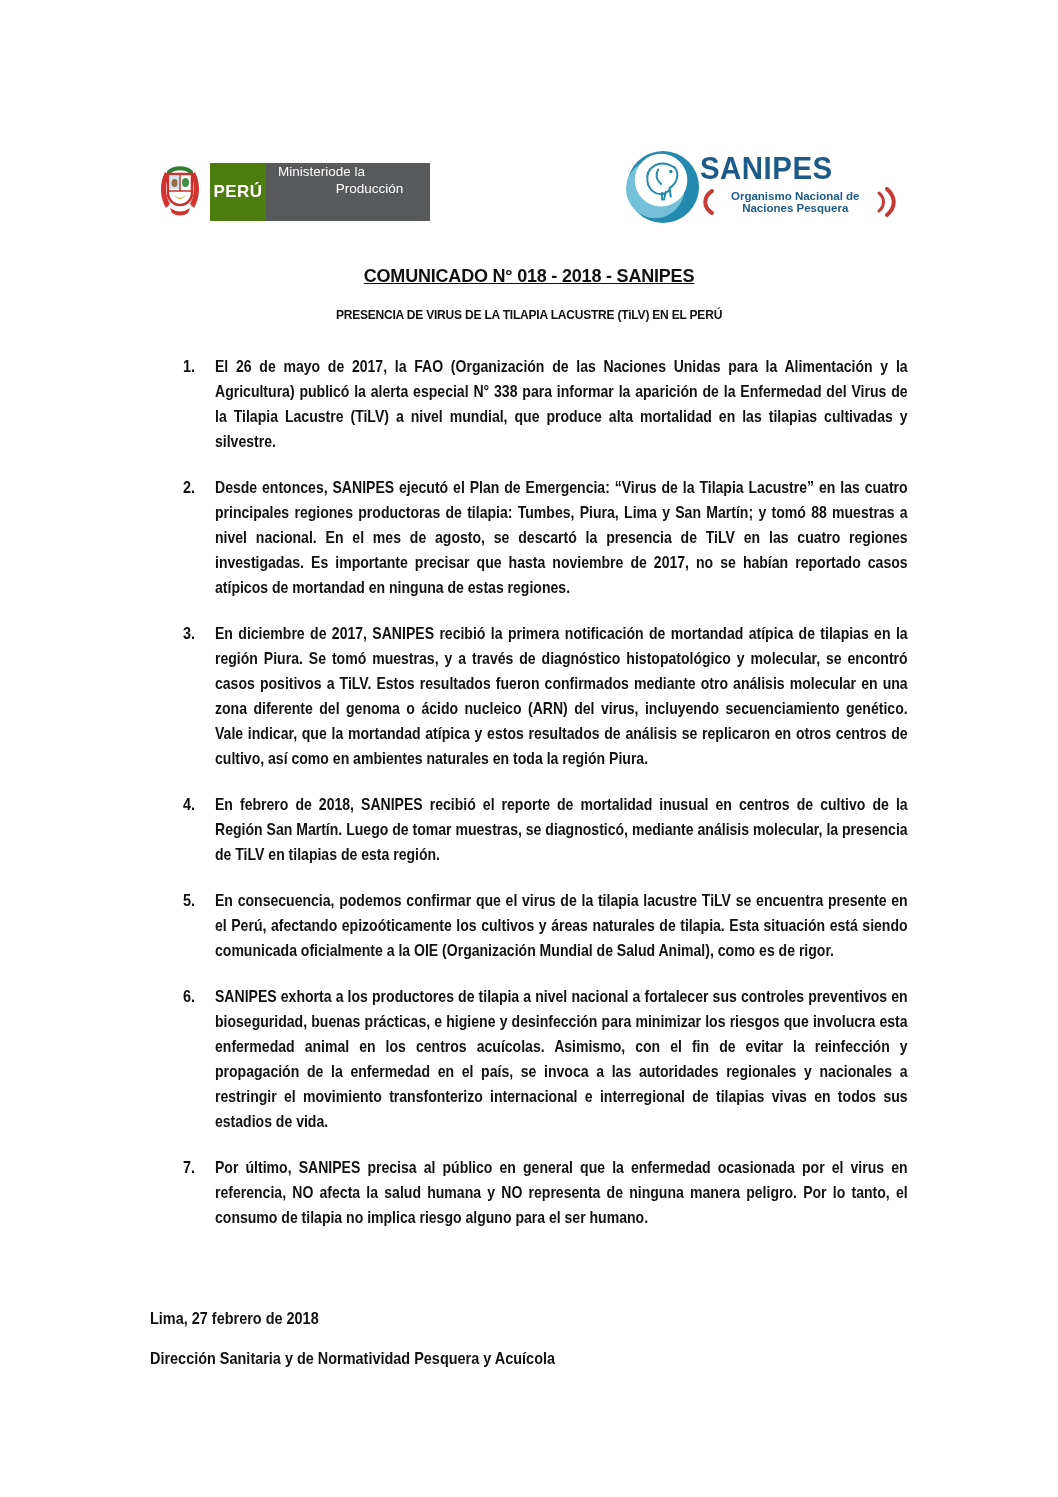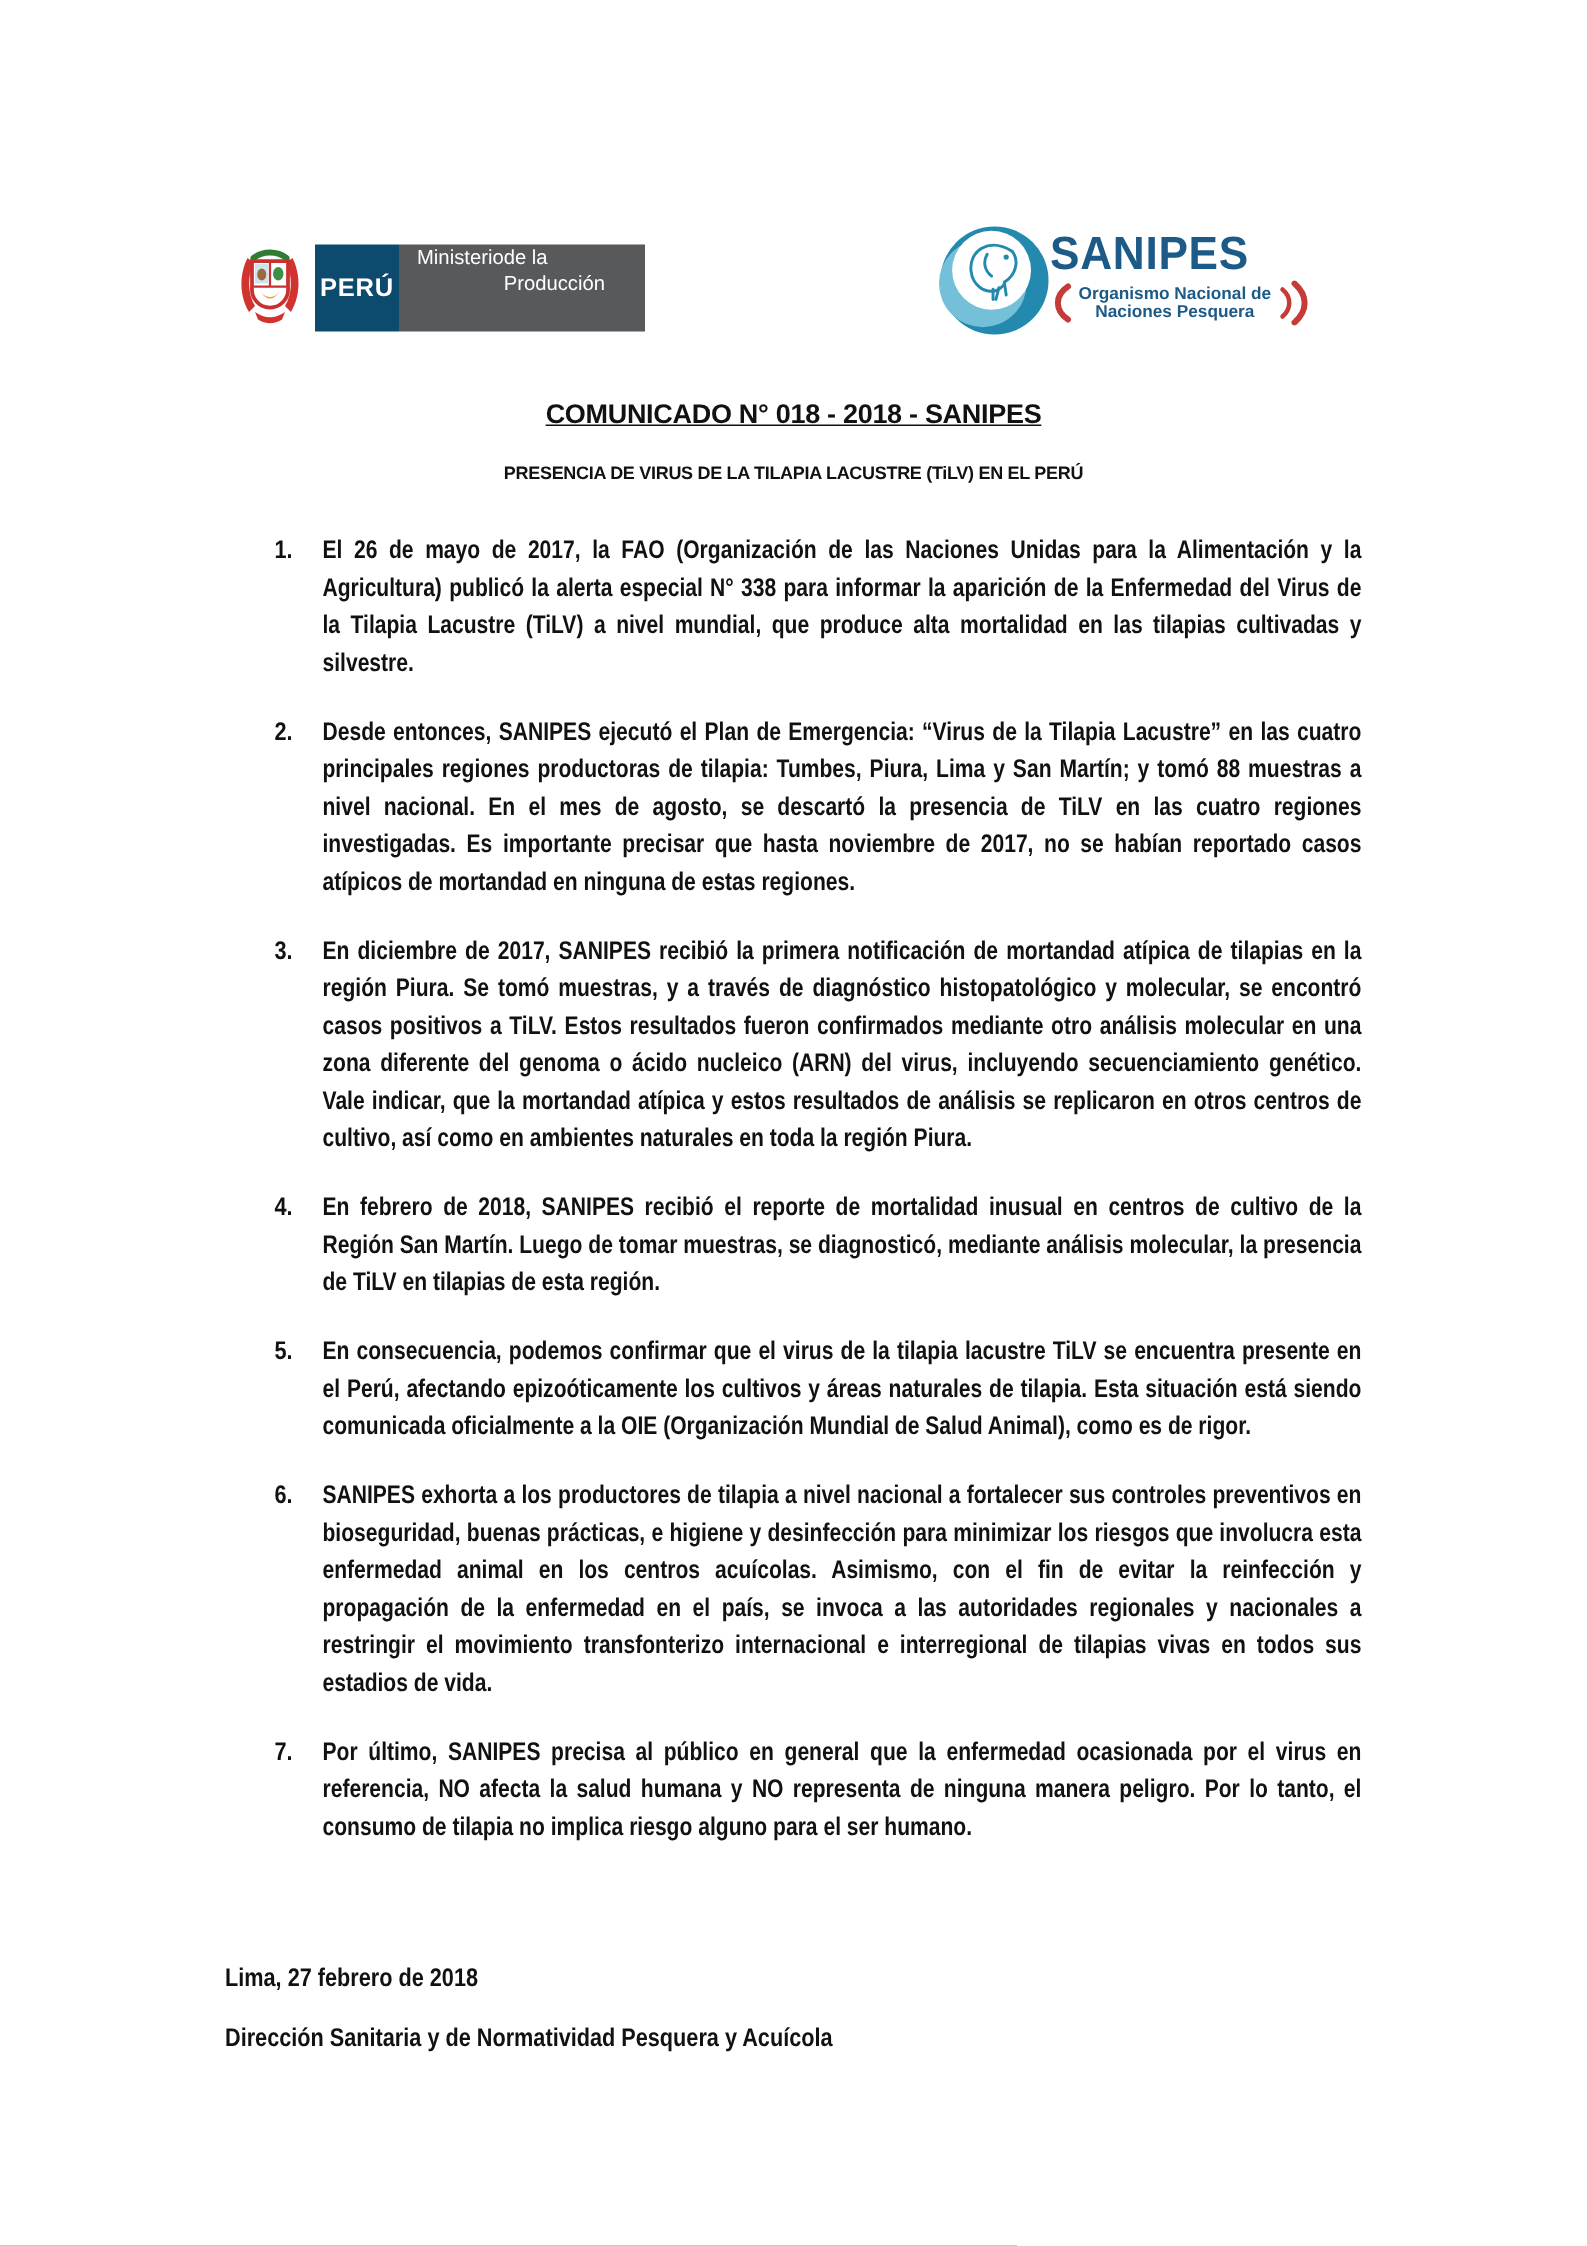--- a/index.html
+++ b/index.html
@@ -15,21 +15,21 @@
   }
 
   
   .peru-logo {
     position:absolute; top:163px; left:150px;
     width:280px; height:58px;
     display:flex; align-items:stretch;
   }
   .crest-box { width:60px; display:flex; align-items:center; justify-content:center; }
   .peru-red {
-    width:56px; background:#0c4a6e;
+    width:56px; background:#4d7c0f;
     display:flex; align-items:center; justify-content:center;
   }
   .peru-red span { color:#ffffff; font-weight:bold; font-size:17px; letter-spacing:0.5px; }
   .ministry {
     width:164px; background:#58595b;
     display:flex; flex-direction:row; justify-content:center;
     padding-left:12px;
   }
   .ministry span { color:#ffffff; font-size:13.5px; line-height:17px; }
 
@@ -39,21 +39,21 @@
   }
   .fish-circle { width:74px; height:76px; }
   .sanipes-text { padding-top:6px; }
   .sanipes-word {
     color:#1c5a88; font-weight:bold; font-size:31px; line-height:30px;
     letter-spacing:0.5px;
     transform:scaleX(0.95); transform-origin:0 0;
   }
   .sanipes-tagline {
     margin-top:3px;
-    display:flex; align-items:center; gap:4px;
+    display:flex; align-items:center; gap:16px;
   }
   .tagline-lines { text-align:center; }
   .tagline-lines span {
     display:block; color:#1c5a88; font-weight:bold; font-size:11.5px; line-height:12.5px;
   }
 
   
   .doc-title {
     position:absolute; top:266px; left:0; width:100%;
     text-align:center; font-weight:bold; font-size:18px;

